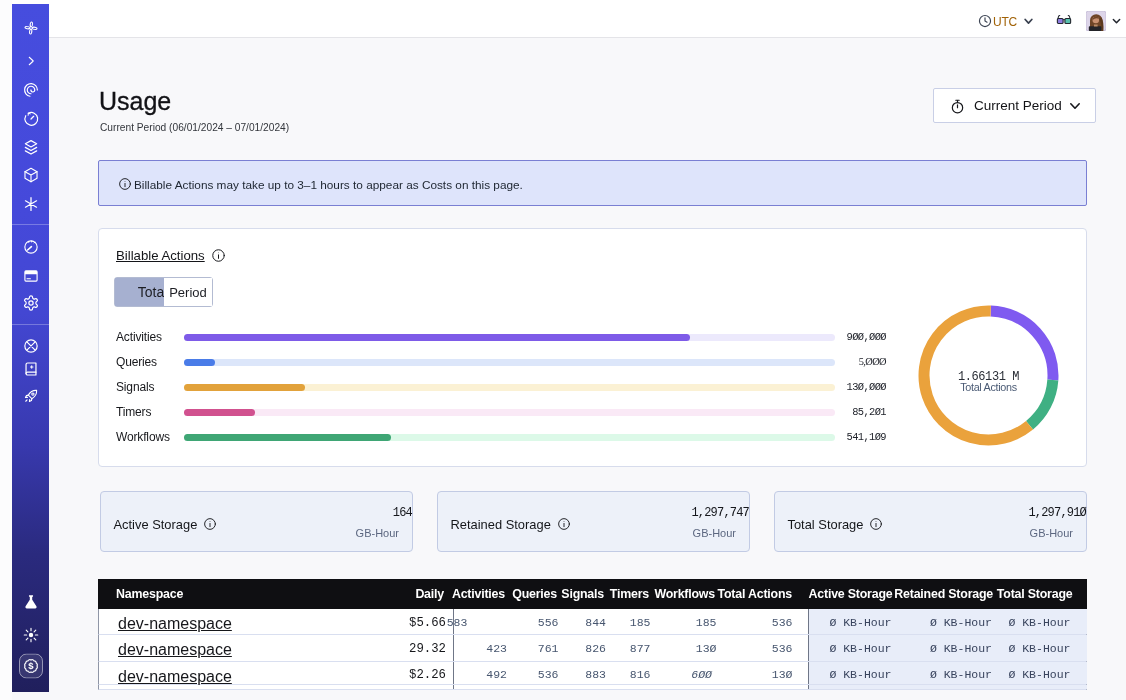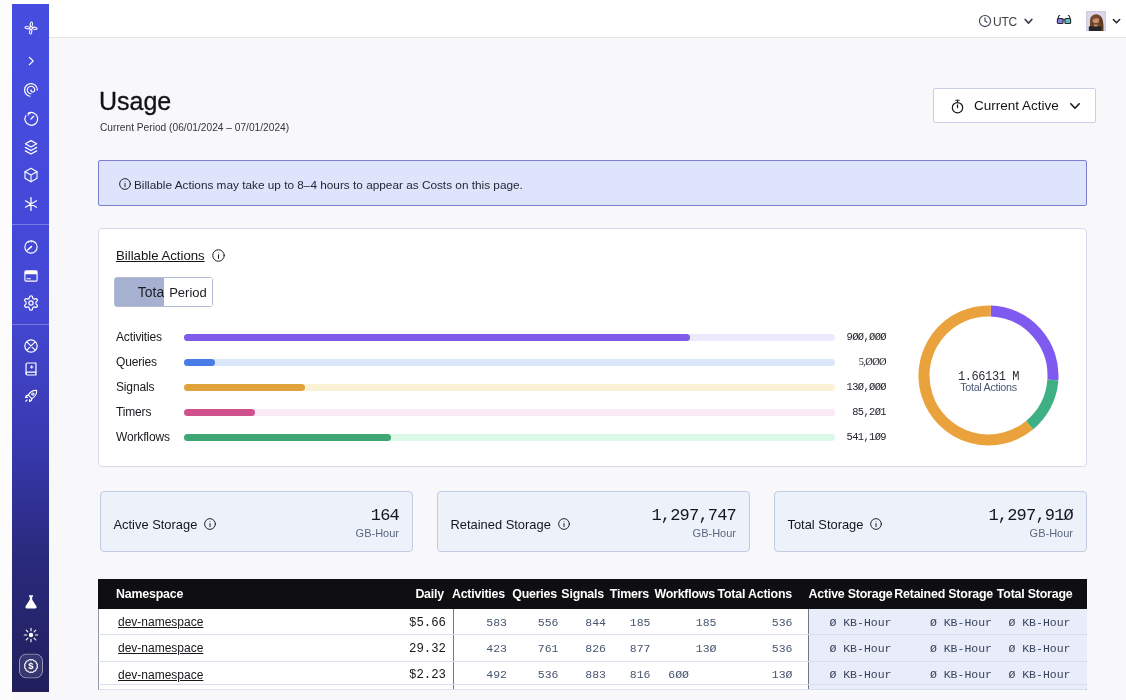--- a/index.html
+++ b/index.html
@@ -14,21 +14,21 @@
   #topbar { left:0; top:0; width:1126px; height:38px; background:#ffffff; border-bottom:1px solid #e4e4e8; }
   #gutter { left:0; top:0; width:12px; height:700px; background:#fcfcfd; }
 
   
   #sidebar { left:12px; top:4px; width:37px; height:688px;
     background:linear-gradient(180deg,#464dde 0%, #4549da 30%, #4347d2 45%, #3839ae 64%, #2a2a7e 80%, #242368 93%, #201f5c 100%); }
   .sic { position:absolute; left:50%; transform:translate(-50%,-50%); display:flex; }
   .sdiv { position:absolute; left:0; width:37px; height:1px; background:rgba(255,255,255,0.28); }
 
   
-  .tbtext { color:#404040; font-size:12px; letter-spacing:-0.2px; }
+  .tbtext { color:#a16207; font-size:12px; letter-spacing:-0.2px; }
 
   
   #h1 { left:99px; top:87px; font-size:25px; font-weight:500; color:#121216; letter-spacing:0px; -webkit-text-stroke:0.3px #121216; }
   #sub { left:100px; top:122px; font-size:10.2px; color:#33363c; }
 
   
   #cpbtn { left:933px; top:88px; width:163px; height:35px; background:#fff; border:1px solid #c9cfe6; border-radius:2px; }
 
   
   #banner { left:98px; top:160px; width:989px; height:46px; background:#dee4fb; border:1px solid #7a7fd3; border-radius:2px; }
@@ -48,34 +48,34 @@
   .bval   { position:absolute; left:770px; width:116px; text-align:right; font-size:10.4px; letter-spacing:-0.6px; color:#20232b; }
 
   
   #donutsvg { left:913px; top:300px; }
   #dval { left:913px; top:369.5px; width:151px; text-align:center; font-size:12px; letter-spacing:-0.4px; color:#2a2e36; }
   #dlab { left:913px; top:381px; width:151px; text-align:center; font-size:10.8px; letter-spacing:-0.3px; color:#4a5a74; }
 
   
   .scard { position:absolute; top:491px; width:313.5px; height:61px; background:#edf1f9; border:1px solid #c2cbe4; border-radius:4px; }
   .slab { position:absolute; left:13px; top:18px; height:28px; font-size:12.9px; color:#14161a; display:flex; align-items:center; gap:6px; }
-  .sval { position:absolute; right:13px; top:14px; font-size:17px; letter-spacing:-0.8px; color:#15171c; text-align:right; }
+  .sval { position:absolute; right:0; top:14px; font-size:12px; letter-spacing:-0.8px; color:#15171c; text-align:right; }
   .ssub { position:absolute; right:13px; top:35px; font-size:11px; color:#5c6780; text-align:right; }
 
   
   #tbl { left:98px; top:578.5px; width:989px; height:121px; }
   #thead { position:absolute; left:0; top:0; width:989px; height:30.5px; background:#0f0f12; }
   .th { position:absolute; top:8.5px; font-size:12.4px; color:#fff; font-weight:600; letter-spacing:-0.2px; }
   .trow { position:absolute; left:0; width:989px; background:#fff; border-bottom:1px solid #d9dff0; box-sizing:border-box; border-left:1px solid #8f96a6; border-right:1px solid #8f96a6; }
   .storbg { position:absolute; left:709px; top:0; width:278.5px; height:100%; background:#e8edf9; }
   .vline1 { position:absolute; left:353.5px; top:0; width:1px; height:100%; background:#6f7687; }
   .vline2 { position:absolute; left:708.5px; top:0; width:1px; height:100%; background:#6f7687; }
   .td { position:absolute; top:6.5px; }
   .tmono { font-family:"Liberation Mono", monospace; font-size:11.5px; }
-  .tns { font-size:12px; text-decoration:underline; }
+  .tns { font-size:16px; text-decoration:underline; }
   .tnum { color:#47566f; }
   .tdark { color:#16171b; }
   .tstor { color:#39445e; }
 </style>
 </head>
 <body>
 <div id="mainbg" class="abs"></div>
 <div id="topbar" class="abs"></div>
 <div id="gutter" class="abs"></div>
 <div id="sidebar" class="abs">
@@ -229,37 +229,37 @@
 <div class="abs" id="h1">Usage</div>
 <div class="abs" id="sub">Current Period (06/01/2024 – 07/01/2024)</div>
 
 <div class="abs" id="cpbtn">
   <span class="abs" id="cp-icon" style="left:15px; top:9px;">
       <svg width="17" height="17" viewBox="0 0 24 24" fill="none" stroke="#17181c" stroke-width="1.7" stroke-linecap="round">
         <circle cx="12" cy="13.7" r="7.3"></circle>
         <path d="M12 6.4 V3.4 M9.6 3.2 h4.8 M12 13.7 V9.6"></path>
       </svg>
     </span>
-  <span class="abs" style="left:40px; top:9px; font-size:13.5px; color:#131316;">Current Active</span>
+  <span class="abs" style="left:40px; top:9px; font-size:13.5px; color:#131316;">Current Period</span>
   <span class="abs" id="cp-chev" style="left:135px; top:13px;">
       <svg width="12" height="9" viewBox="0 0 12 9" fill="none" stroke="#17181c" stroke-width="1.6" stroke-linecap="round" stroke-linejoin="round">
         <polyline points="1.8,1.8 6,6.2 10.2,1.8"></polyline>
       </svg>
     </span>
 </div>
 
 <div class="abs" id="banner">
   <span class="abs" id="bn-icon" style="left:19px; top:16px;">
       <svg width="14" height="14" viewBox="0 0 24 24" fill="none" stroke="#17181c" stroke-width="1.6" stroke-linecap="round">
         <circle cx="12" cy="12" r="9.2"></circle>
         <path d="M12 11 V16.6"></path>
         <circle cx="12" cy="7.7" r="0.7" fill="#17181c" stroke="none"></circle>
       </svg>
     </span>
-  <span class="txt">Billable Actions may take up to 8–4 hours to appear as Costs on this page.</span>
+  <span class="txt">Billable Actions may take up to 3–1 hours to appear as Costs on this page.</span>
 </div>
 
 <div class="abs" id="bill"></div>
 <div class="abs" id="billtitle">Billable Actions</div>
 <span class="abs" id="bt-icon" style="left:211px; top:248px;">
     <svg width="15" height="15" viewBox="0 0 24 24" fill="none" stroke="#17181c" stroke-width="1.6" stroke-linecap="round">
       <circle cx="12" cy="12" r="9.2"></circle>
       <path d="M12 11 V16.6"></path>
       <circle cx="12" cy="7.7" r="0.7" fill="#17181c" stroke="none"></circle>
     </svg>
@@ -354,21 +354,21 @@
     <span class="th" style="left:694.5px; width:100px; text-align:right;">Active Storage</span>
     <span class="th" style="left:795px; width:100px; text-align:right;">Retained Storage</span>
     <span class="th" style="left:874.5px; width:100px; text-align:right;">Total Storage</span>
   </div>
   <div class="trow" style="top:30.5px; height:26px;">
     <div class="storbg"></div>
       <div class="vline1"></div>
       <div class="vline2"></div>
     <span class="td tns tdark" style="left:19px; top:6px;">dev-namespace</span>
 <span class="td tmono tdark" style="left:247px; width:100px; text-align:right; font-size:12.3px;">$5.66</span>
-<span class="td tmono tnum" style="left:308px; width:100px; text-align:right;">583</span>
+<span class="td tmono tnum" style="left:308px; width:100px; text-align:center;">583</span>
 <span class="td tmono tnum" style="left:359.5px; width:100px; text-align:right;">556</span>
 <span class="td tmono tnum" style="left:407px; width:100px; text-align:right;">844</span>
 <span class="td tmono tnum" style="left:451.5px; width:100px; text-align:right;">185</span>
 <span class="td tmono tnum" style="left:517.5px; width:100px; text-align:right;">185</span>
 <span class="td tmono tnum" style="left:593.5px; width:100px; text-align:right;">536</span>
 <span class="td tmono tstor" style="left:692.5px; width:100px; text-align:right;">Ø KB-Hour</span>
 <span class="td tmono tstor" style="left:793px; width:100px; text-align:right;">Ø KB-Hour</span>
 <span class="td tmono tstor" style="left:871.5px; width:100px; text-align:right;">Ø KB-Hour</span>
 </div>
 <div class="trow" style="top:56.5px; height:26.5px;">
@@ -385,26 +385,26 @@
 <span class="td tmono tnum" style="left:593.5px; width:100px; text-align:right;">536</span>
 <span class="td tmono tstor" style="left:692.5px; width:100px; text-align:right;">Ø KB-Hour</span>
 <span class="td tmono tstor" style="left:793px; width:100px; text-align:right;">Ø KB-Hour</span>
 <span class="td tmono tstor" style="left:871.5px; width:100px; text-align:right;">Ø KB-Hour</span>
 </div>
 <div class="trow" style="top:83px; height:23.5px;">
     <div class="storbg"></div>
       <div class="vline1"></div>
       <div class="vline2"></div>
     <span class="td tns tdark" style="left:19px; top:6px;">dev-namespace</span>
-<span class="td tmono tdark" style="left:247px; width:100px; text-align:right; font-size:12.3px;">$2.23</span>
+<span class="td tmono tdark" style="left:247px; width:100px; text-align:right; font-size:12.3px;">$2.26</span>
 <span class="td tmono tnum" style="left:308px; width:100px; text-align:right;">492</span>
 <span class="td tmono tnum" style="left:359.5px; width:100px; text-align:right;">536</span>
 <span class="td tmono tnum" style="left:407px; width:100px; text-align:right;">883</span>
 <span class="td tmono tnum" style="left:451.5px; width:100px; text-align:right;">816</span>
-<span class="td tmono tnum" style="left:490px; width:100px; text-align:right;">6ØØ</span>
+<span class="td tmono tnum" style="left:513px; width:100px; text-align:right;font-style:italic;">6ØØ</span>
 <span class="td tmono tnum" style="left:593.5px; width:100px; text-align:right;">13Ø</span>
 <span class="td tmono tstor" style="left:692.5px; width:100px; text-align:right;">Ø KB-Hour</span>
 <span class="td tmono tstor" style="left:793px; width:100px; text-align:right;">Ø KB-Hour</span>
 <span class="td tmono tstor" style="left:871.5px; width:100px; text-align:right;">Ø KB-Hour</span>
 </div>
 <div class="trow" style="top:106.5px; height:4.5px;">
     <div class="storbg"></div>
       <div class="vline1"></div>
       <div class="vline2"></div>
     </div>

